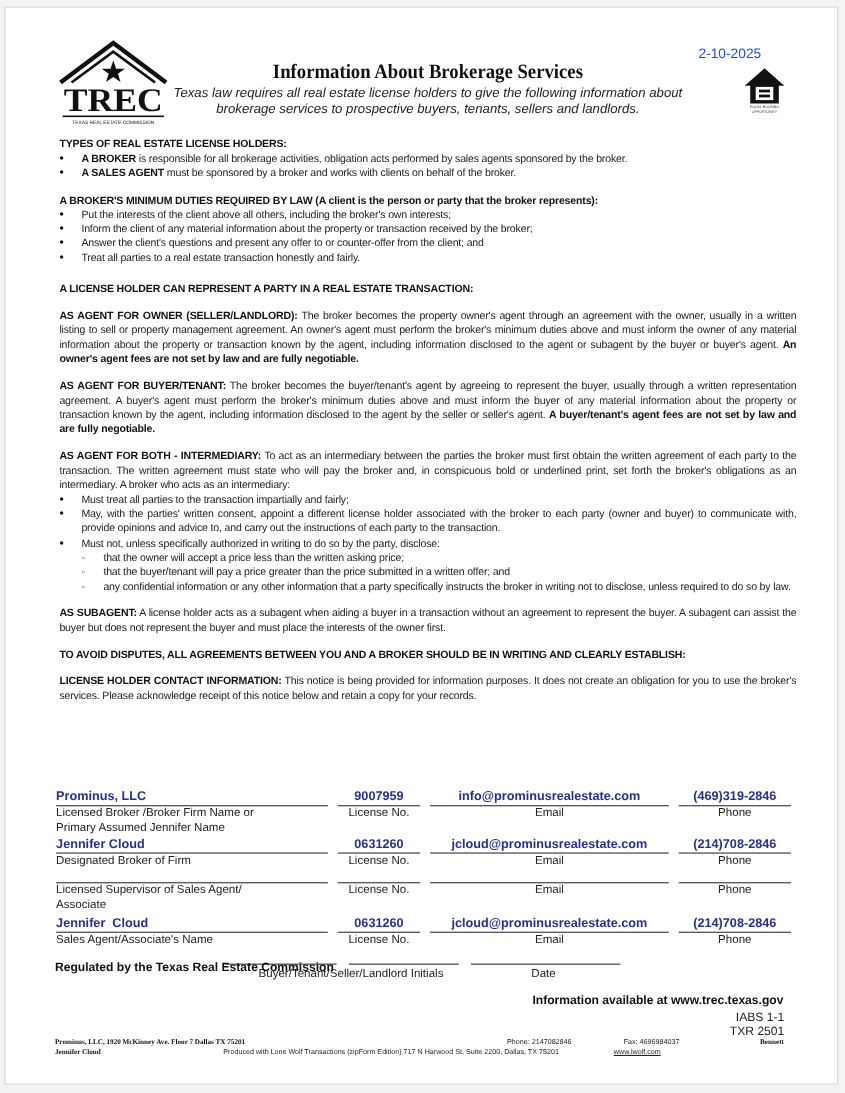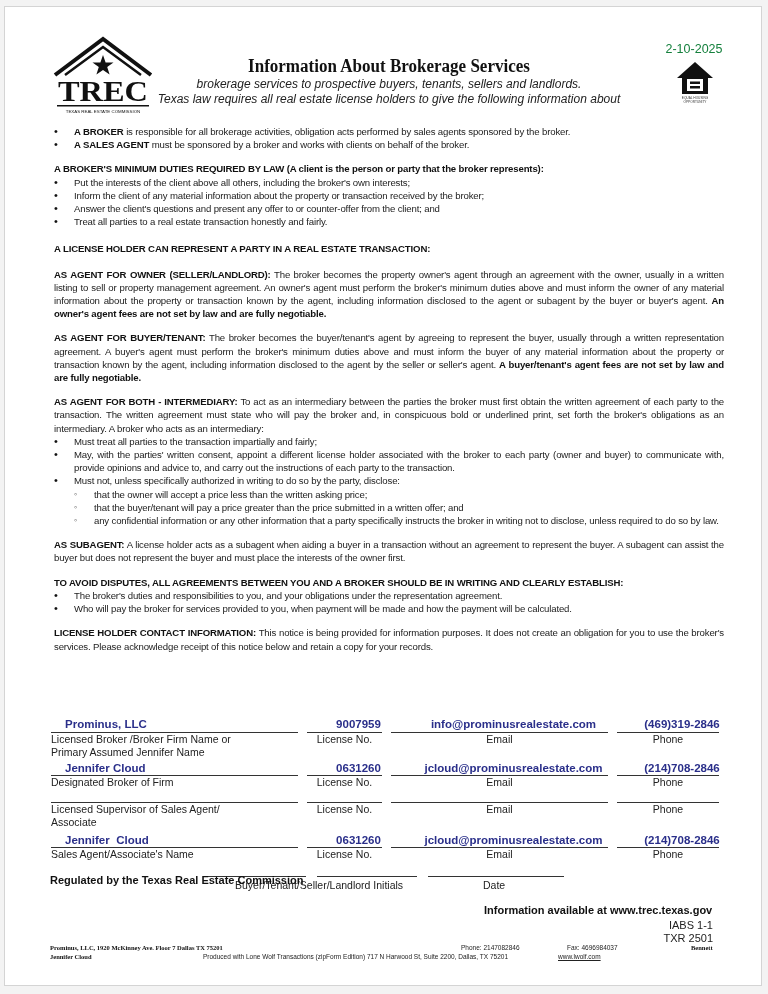--- a/index.html
+++ b/index.html
@@ -15,38 +15,38 @@
   .logo { left: 46px; top: 26px; width: 104px; height: 84px; }
   .title {
     left: 150px; top: 49px; width: 468px; text-align: center;
     font-family: "Liberation Serif", serif; font-weight: bold; font-size: 18.5px; color: #111;
     transform: scaleX(0.92);
   }
   .subtitle {
     left: 148px; top: 70px; width: 472px; text-align: center;
     font-style: italic; font-size: 12px; line-height: 15px; color: #222;
   }
-  .date { left: 630px; top: 35px; width: 118px; text-align: center; font-size: 12.5px; color: #15803d; }
+  .date { left: 630px; top: 35px; width: 118px; font-size: 12.5px; color: #1d4ed8; }
   .eho { left: 670px; top: 53px; width: 40px; height: 44px; }
   .content {
     position: absolute; left: 49px; top: 118px; width: 670px;
     font-size: 9.6px; line-height: 13.2px; color: #222; letter-spacing: -0.15px;
   }
   .content p { margin: 0; text-align: justify; }
   .h { font-weight: bold; color: #111; }
   .gap { height: 11px; }
   ul.b { margin: 0; padding: 0; list-style: none; }
   ul.b li { position: relative; padding-left: 20px; text-align: justify; }
   ul.b li::before { content: "\2022"; position: absolute; left: 0; top: 0; font-size: 11px; color: #111; }
   ul.c { margin: 0; padding: 0; list-style: none; }
   ul.c li { position: relative; padding-left: 40px; text-align: justify; }
   ul.c li::before { content: "\25E6"; position: absolute; left: 20px; top: 0; color: #555; font-size: 9px; }
   b, strong { color: #111; }
 
-  .row-val { position: absolute; font-size: 11.5px; font-weight: bold; color: #2a2f8a; height: 14px; line-height: 14px; margin-left: 14px; }
+  .row-val { position: absolute; font-size: 11.5px; font-weight: bold; color: #2a2f8a; height: 14px; line-height: 14px; }
   .line { position: absolute; border-bottom: 1.2px solid #333; height: 0; }
   .row-lbl { position: absolute; font-size: 10.5px; line-height: 13px; color: #222; }
   .center { text-align: center; }
 
   .footer-l { left: 49px; top: 902px; font-size: 11px; font-weight: bold; color: #111; }
   .footer-r { left: 483px; top: 902px; font-size: 11px; font-weight: bold; color: #111; }
   .form-id { right: 48px; text-align: center; font-size: 11px; color: #222; }
   .tiny { font-family: "Liberation Serif", serif; font-size: 6.5px; color: #111; }
   .tiny-sans { font-size: 6.5px; color: #222; }
 </style>
@@ -59,35 +59,36 @@
     <polyline points="4,42 52,6 100,42" fill="none" stroke="#111" stroke-width="4"></polyline>
     <polyline points="14,42 52,14 90,42" fill="none" stroke="#111" stroke-width="2.5"></polyline>
     <polygon points="52,22 54.6,29.5 62.5,29.5 56.2,34 58.6,41.5 52,37 45.4,41.5 47.8,34 41.5,29.5 49.4,29.5" fill="#111"></polygon>
     <text x="52" y="68" text-anchor="middle" font-family="Liberation Serif, serif" font-weight="bold" font-size="30" fill="#111" textLength="90" lengthAdjust="spacingAndGlyphs">TREC</text>
     <rect x="6" y="72" width="92" height="1.5" fill="#111"></rect>
     <text x="52" y="80" text-anchor="middle" font-family="Liberation Sans, sans-serif" font-size="4.4" fill="#111">TEXAS REAL ESTATE COMMISSION</text>
   </svg>
 
   <div class="abs title">Information About Brokerage Services</div>
   <div class="abs subtitle">
+    <div>Texas law requires all real estate license holders to give the following information about</div>
     <div>brokerage services to prospective buyers, tenants, sellers and landlords.</div>
-    <div>Texas law requires all real estate license holders to give the following information about</div>
   </div>
   <div class="abs date">2-10-2025</div>
 
   <svg class="abs eho" viewBox="0 0 40 44">
     <polygon points="20,2 38,18 33,18 33,34 7,34 7,18 2,18" fill="#111"></polygon>
     <rect x="12" y="19" width="16" height="12" fill="#fff"></rect>
     <rect x="15" y="21.5" width="10" height="2.5" fill="#111"></rect>
     <rect x="15" y="26" width="10" height="2.5" fill="#111"></rect>
     <text x="20" y="38.5" text-anchor="middle" font-family="Liberation Sans, sans-serif" font-size="3.2" fill="#333">EQUAL HOUSING</text>
     <text x="20" y="42.5" text-anchor="middle" font-family="Liberation Sans, sans-serif" font-size="3.2" fill="#333">OPPORTUNITY</text>
   </svg>
 
   <div class="content">
+    <div class="h">TYPES OF REAL ESTATE LICENSE HOLDERS:</div>
     <ul class="b">
       <li><b>A BROKER</b><span> is responsible for all brokerage activities, obligation acts performed by sales agents sponsored by the broker.</span></li>
       <li><b>A SALES AGENT</b><span> must be sponsored by a broker and works with clients on behalf of the broker.</span></li>
     </ul>
     <div class="gap"></div>
 
     <div class="h">A BROKER'S MINIMUM DUTIES REQUIRED BY LAW (A client is the person or party that the broker represents):</div>
     <ul class="b">
       <li>Put the interests of the client above all others, including the broker's own interests;</li>
       <li>Inform the client of any material information about the property or transaction received by the broker;</li>
@@ -115,24 +116,20 @@
       <li>that the owner will accept a price less than the written asking price;</li>
       <li>that the buyer/tenant will pay a price greater than the price submitted in a written offer; and</li>
       <li>any confidential information or any other information that a party specifically instructs the broker in writing not to disclose, unless required to do so by law.</li>
     </ul>
     <div class="gap"></div>
 
     <p><b>AS SUBAGENT:</b><span> A license holder acts as a subagent when aiding a buyer in a transaction without an agreement to represent the buyer. A subagent can assist the buyer but does not represent the buyer and must place the interests of the owner first.</span></p>
     <div class="gap"></div>
 
     <div class="h">TO AVOID DISPUTES, ALL AGREEMENTS BETWEEN YOU AND A BROKER SHOULD BE IN WRITING AND CLEARLY ESTABLISH:</div>
-    <ul class="b">
-      <li>The broker's duties and responsibilities to you, and your obligations under the representation agreement.</li>
-      <li>Who will pay the broker for services provided to you, when payment will be made and how the payment will be calculated.</li>
-    </ul>
     <div class="gap"></div>
 
     <p><b>LICENSE HOLDER CONTACT INFORMATION:</b><span> This notice is being provided for information purposes. It does not create an obligation for you to use the broker's services. Please acknowledge receipt of this notice below and retain a copy for your records.</span></p>
   </div>
 
   <div class="row-val" style="left:46px; top:710px;">Prominus, LLC</div>
   <div class="line" style="left:46px; top:725px; width:247px;"></div>
   <div class="row-val center" style="left:302px; top:710px; width:75px;">9007959</div>
   <div class="line" style="left:302px; top:725px; width:75px;"></div>
   <div class="row-val center" style="left:386px; top:710px; width:217px;">info@prominusrealestate.com</div>

